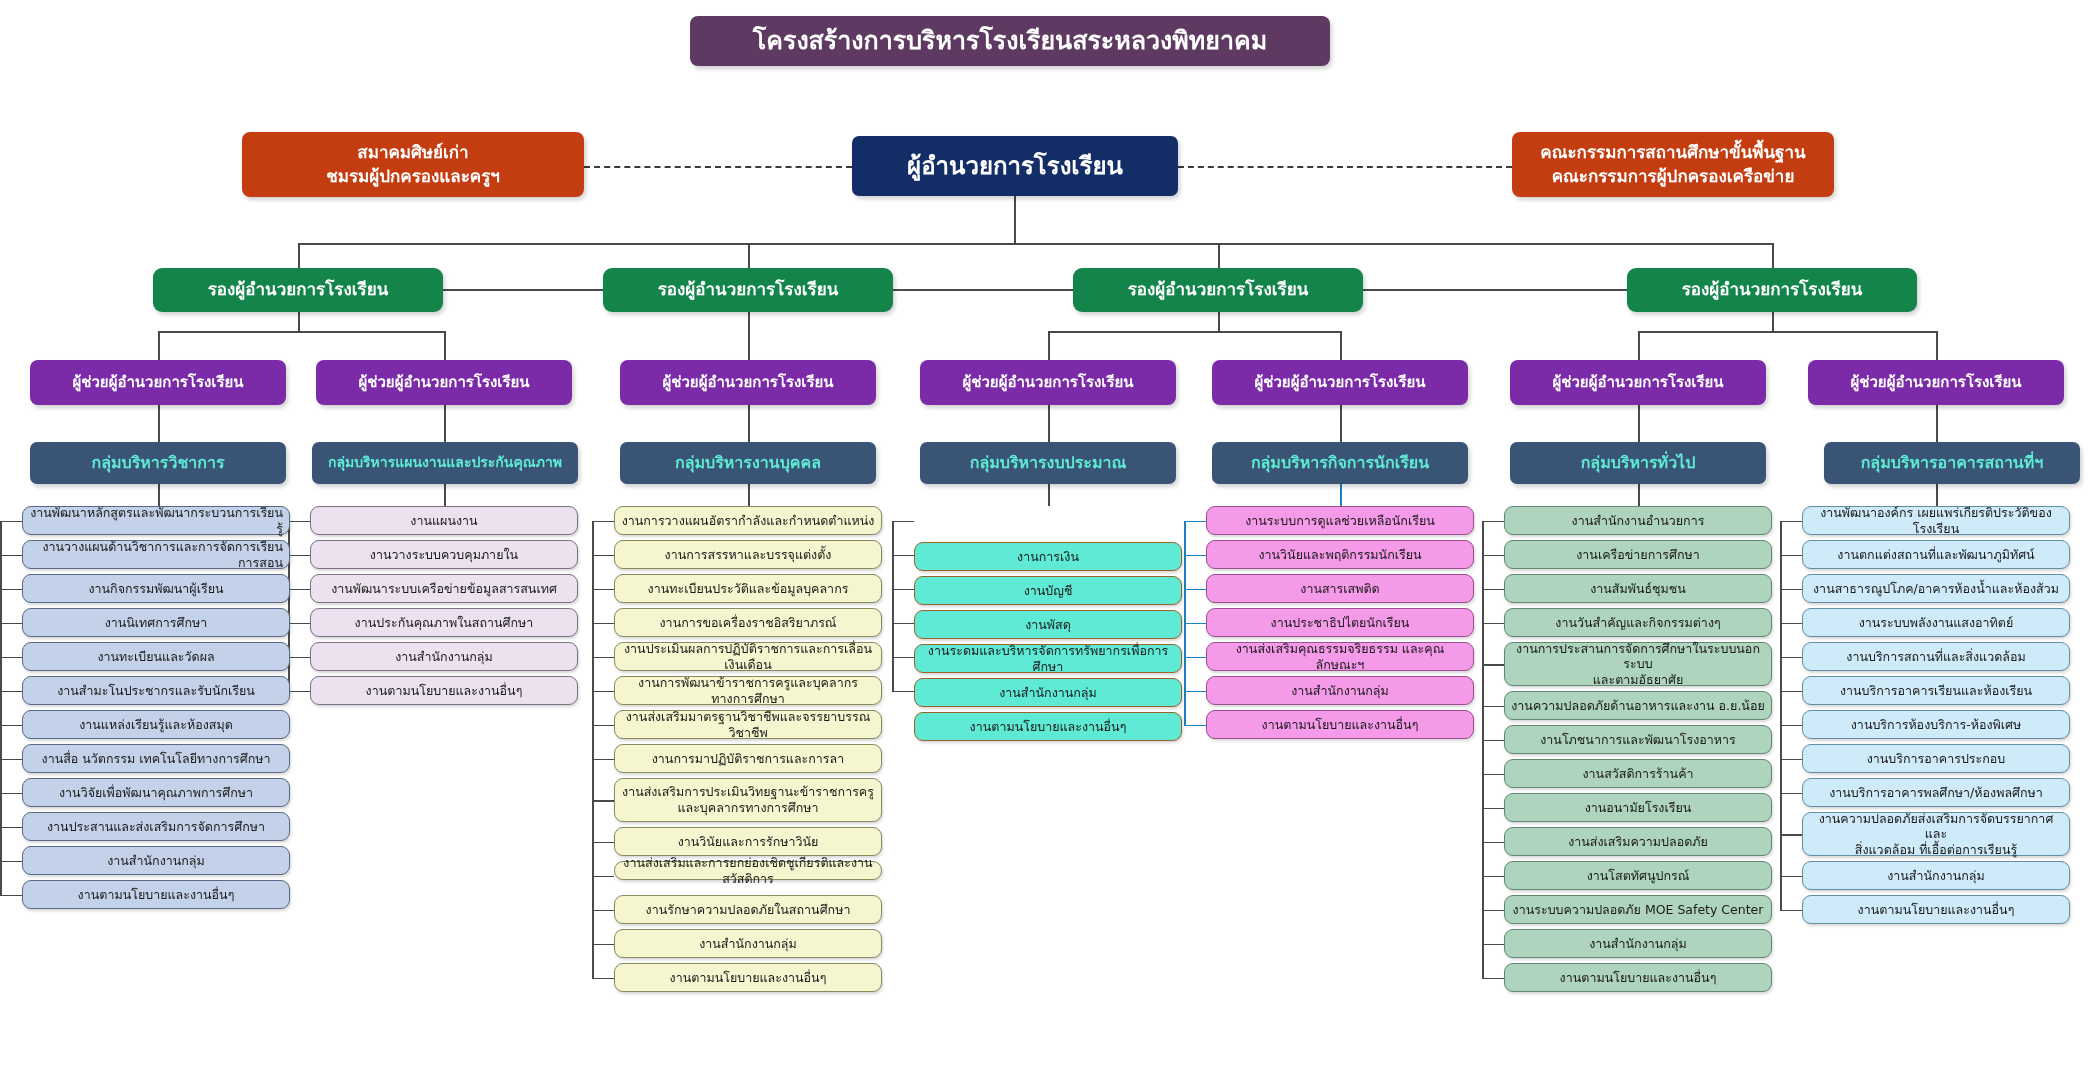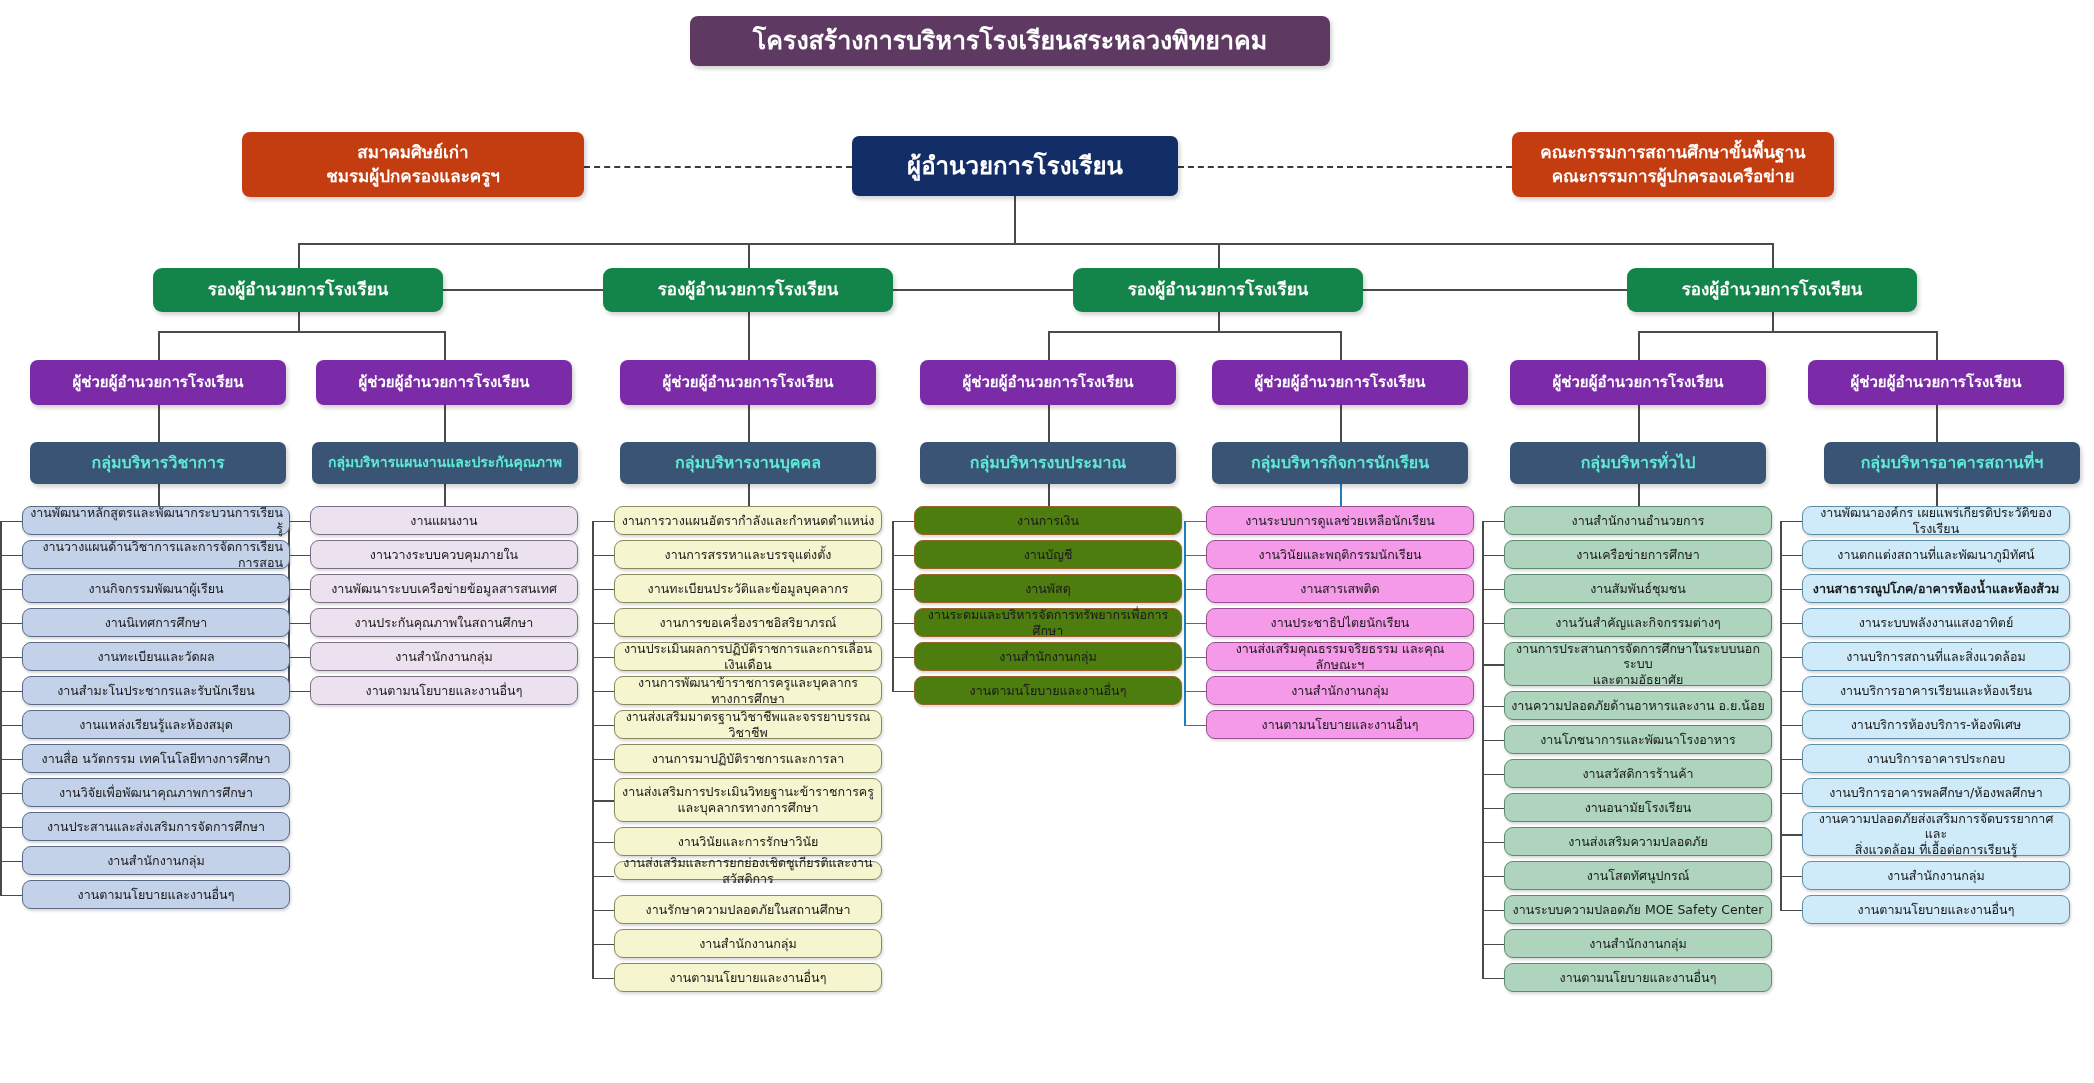--- a/index.html
+++ b/index.html
@@ -87,21 +87,21 @@
     font-size:12.5px;
     border-radius:9px;
     border:1px solid #7a7a7a;
     box-shadow:1px 2px 3px rgba(0,0,0,0.16);
     color:#1a1a1a;
     padding:2px 6px;
   }
   .task.c1{background:#c3d2e9;border-color:#5a6a86;text-align:right;}
   .task.c2{background:#ece1ee;border-color:#7e6f86;}
   .task.c3{background:#f5f5cf;border-color:#8a8a5f;}
-  .task.c4{background:#4d7c0f;border-color:#9a6428;}
+  .task.c4{background:#5eead4;border-color:#9a6428;margin-top:36px;}
   .task.c5{background:#f59ae8;border-color:#a martial;}
   .task.c5{background:#f59ae8;border-color:#9b4f92;}
   .task.c6{background:#aed4bd;border-color:#5d8a70;}
   .task.c7{background:#cfeaf8;border-color:#5f8ea6;}
 
   
   .ln{position:absolute;background:#4a4a4a;z-index:1;}
   .lnh{height:1.5px;}
   .lnv{width:1.5px;}
   .ln-blue{background:#1b7fc4;}
@@ -474,21 +474,21 @@
       <div class="ln lnh" style="left: 1482px; top: 943.5px; width: 22px;"></div>
       <div class="ln lnh" style="left: 1482px; top: 977.5px; width: 22px;"></div>
       <div class="ln lnh" style="left: 1482px; top: 520.5px; width: 22px;"></div>
       <div class="ln lnv" style="left: 1936px; top: 484px; height: 22px;"></div>
       <div class="box task stripes-dark c7" style="left: 1802px; width: 268px; top: 506px; height: 29px;">
         <span>งานพัฒนาองค์กร เผยแพร่เกียรติประวัติของโรงเรียน</span>
       </div>
       <div class="box task stripes-dark c7" style="left: 1802px; width: 268px; top: 540px; height: 29px;">
         <span>งานตกแต่งสถานที่และพัฒนาภูมิทัศน์</span>
       </div>
-      <div class="box task stripes-dark c7" style="left: 1802px; width: 268px; top: 574px; height: 29px; font-weight: bold;">
+      <div class="box task stripes-dark c7" style="left: 1802px; width: 268px; top: 574px; height: 29px;">
         <span>งานสาธารณูปโภค/อาคารห้องน้ำและห้องส้วม</span>
       </div>
       <div class="box task stripes-dark c7" style="left: 1802px; width: 268px; top: 608px; height: 29px;">
         <span>งานระบบพลังงานแสงอาทิตย์</span>
       </div>
       <div class="box task stripes-dark c7" style="left: 1802px; width: 268px; top: 642px; height: 29px;">
         <span>งานบริการสถานที่และสิ่งแวดล้อม</span>
       </div>
       <div class="box task stripes-dark c7" style="left: 1802px; width: 268px; top: 676px; height: 29px;">
         <span>งานบริการอาคารเรียนและห้องเรียน</span>

